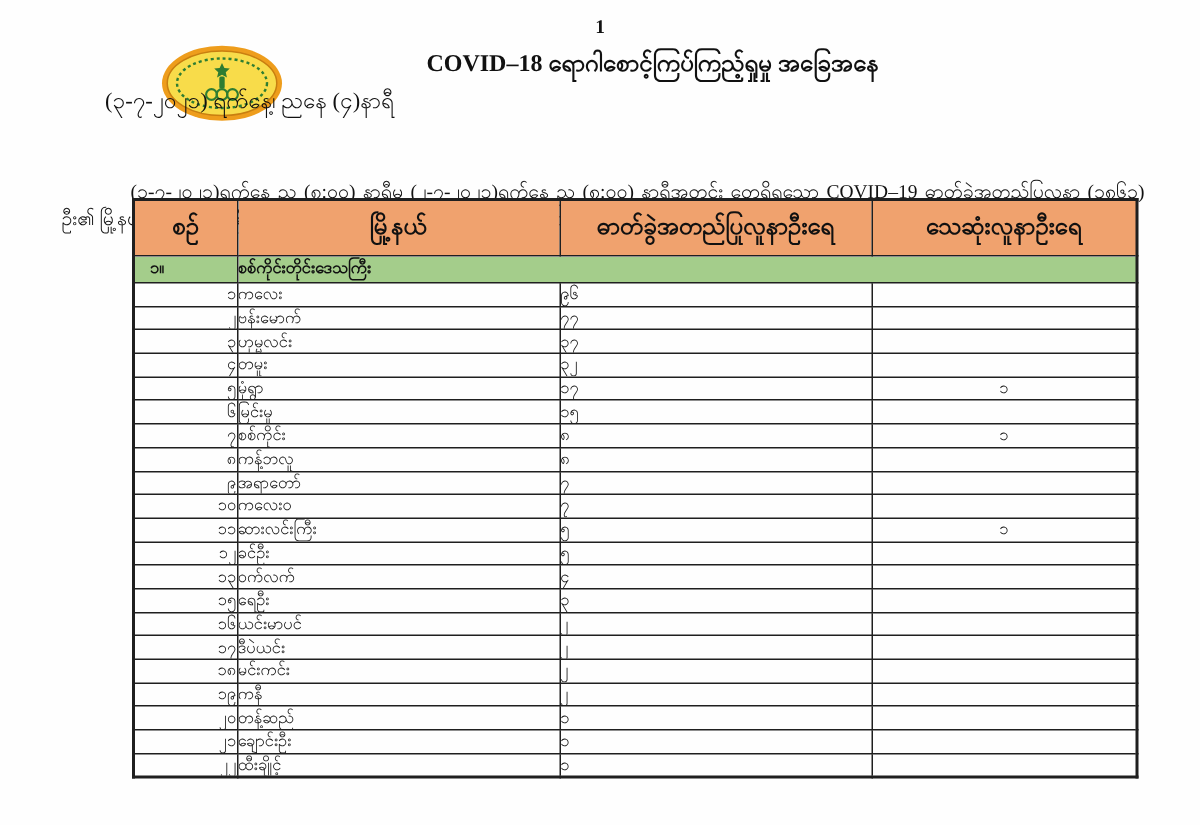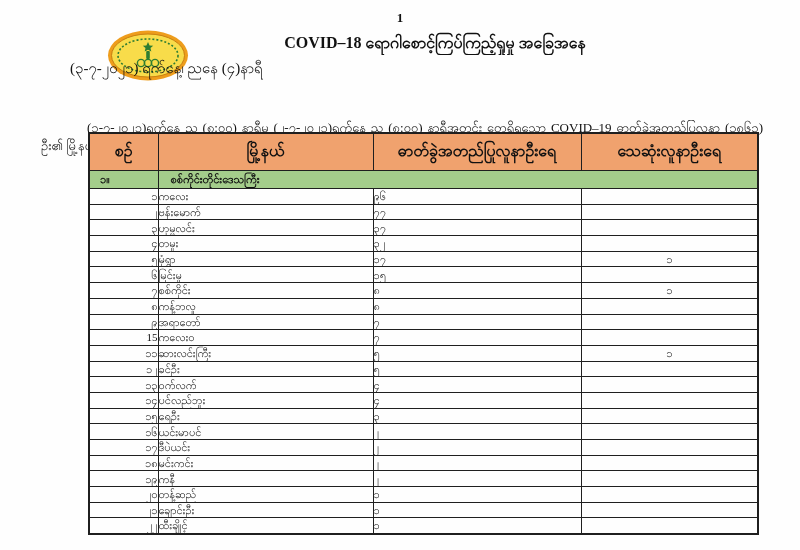--- a/index.html
+++ b/index.html
@@ -42,21 +42,21 @@
   }
   tr.hdr th {
     height:36px; background:var(--header-bg,#F0A26E);
     font-weight:bold; font-size:16px; text-align:center;
   }
   tr.section td {
     height:17px; background:var(--section-bg,#A4CD8B);
     font-weight:bold; font-size:11px; line-height:1.1;
   }
   tr.section td.s-no { text-align:left; padding-left:10px; }
-  tr.section td.s-label { text-align:left; padding-left:12px; }
+  tr.section td.s-label { text-align:left; }
   tbody tr { height:15.7px; }
   tbody td { line-height:1.1; }
   td.c-no    { text-align:right;  padding-right:12px; }
   td.c-town  { text-align:left;   padding-left:10px; }
   td.c-conf  { text-align:left; }
   td.c-death { text-align:center; }
 </style>
 </head>
 <body>
 
@@ -150,21 +150,21 @@
           <td class="c-conf">၈</td>
           <td class="c-death"></td>
         </tr>
         <tr>
           <td class="c-no">၉</td>
           <td class="c-town">အရာတော်</td>
           <td class="c-conf">၇</td>
           <td class="c-death"></td>
         </tr>
         <tr>
-          <td class="c-no">15</td>
+          <td class="c-no">၁၀</td>
           <td class="c-town">ကလေးဝ</td>
           <td class="c-conf">၇</td>
           <td class="c-death"></td>
         </tr>
         <tr>
           <td class="c-no">၁၁</td>
           <td class="c-town">ဆားလင်းကြီး</td>
           <td class="c-conf">၅</td>
           <td class="c-death">၁</td>
         </tr>
@@ -174,26 +174,20 @@
           <td class="c-conf">၅</td>
           <td class="c-death"></td>
         </tr>
         <tr>
           <td class="c-no">၁၃</td>
           <td class="c-town">ဝက်လက်</td>
           <td class="c-conf">၄</td>
           <td class="c-death"></td>
         </tr>
         <tr>
-          <td class="c-no">၁၄</td>
-          <td class="c-town">ပင်လည်ဘူး</td>
-          <td class="c-conf">၄</td>
-          <td class="c-death"></td>
-        </tr>
-        <tr>
           <td class="c-no">၁၅</td>
           <td class="c-town">ရေဦး</td>
           <td class="c-conf">၃</td>
           <td class="c-death"></td>
         </tr>
         <tr>
           <td class="c-no">၁၆</td>
           <td class="c-town">ယင်းမာပင်</td>
           <td class="c-conf">၂</td>
           <td class="c-death"></td>

